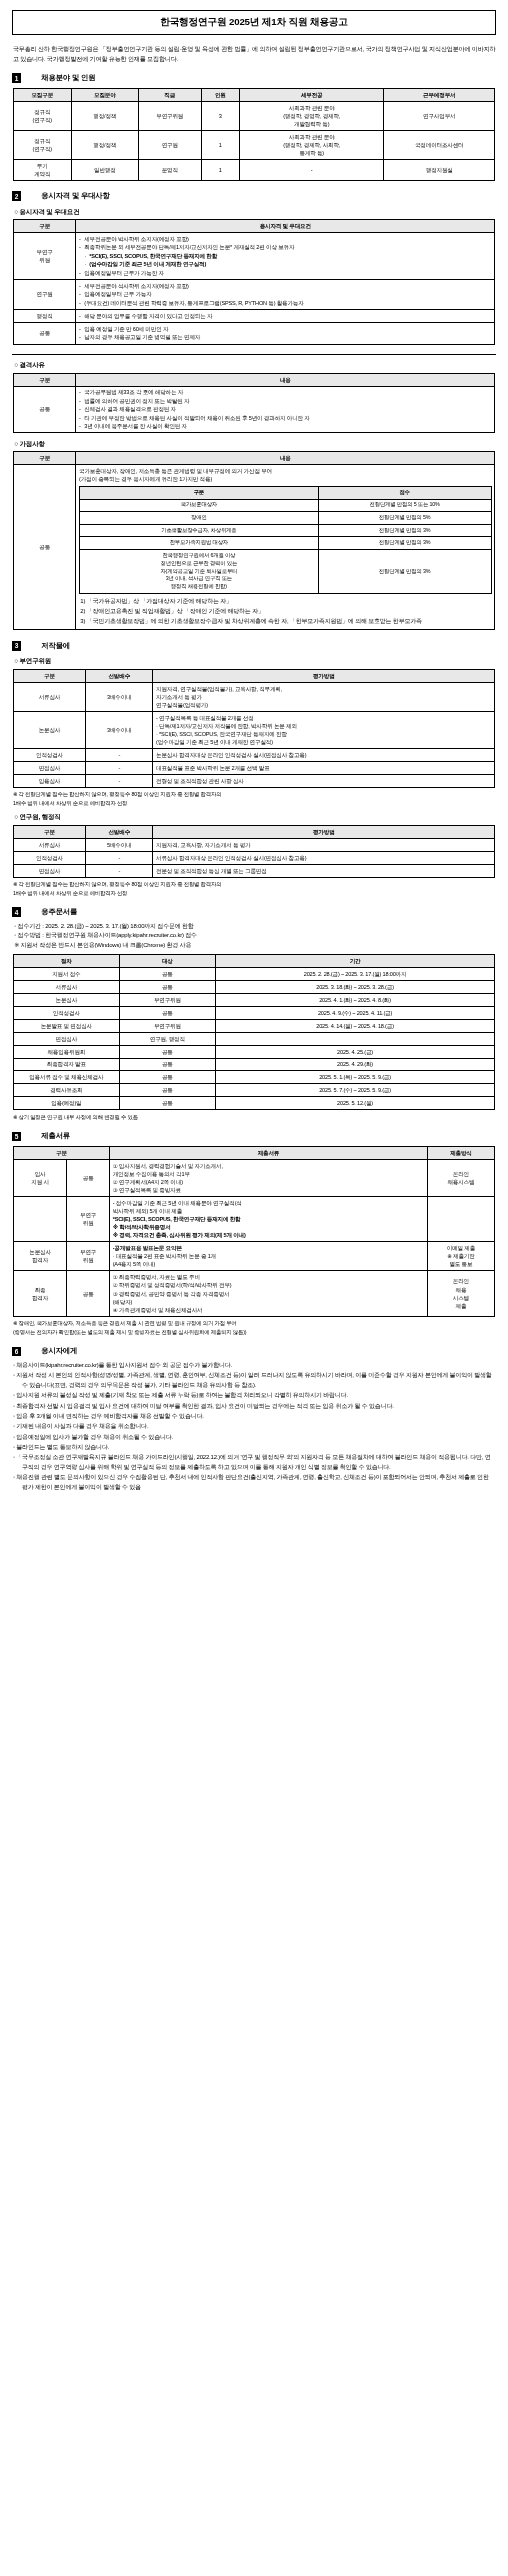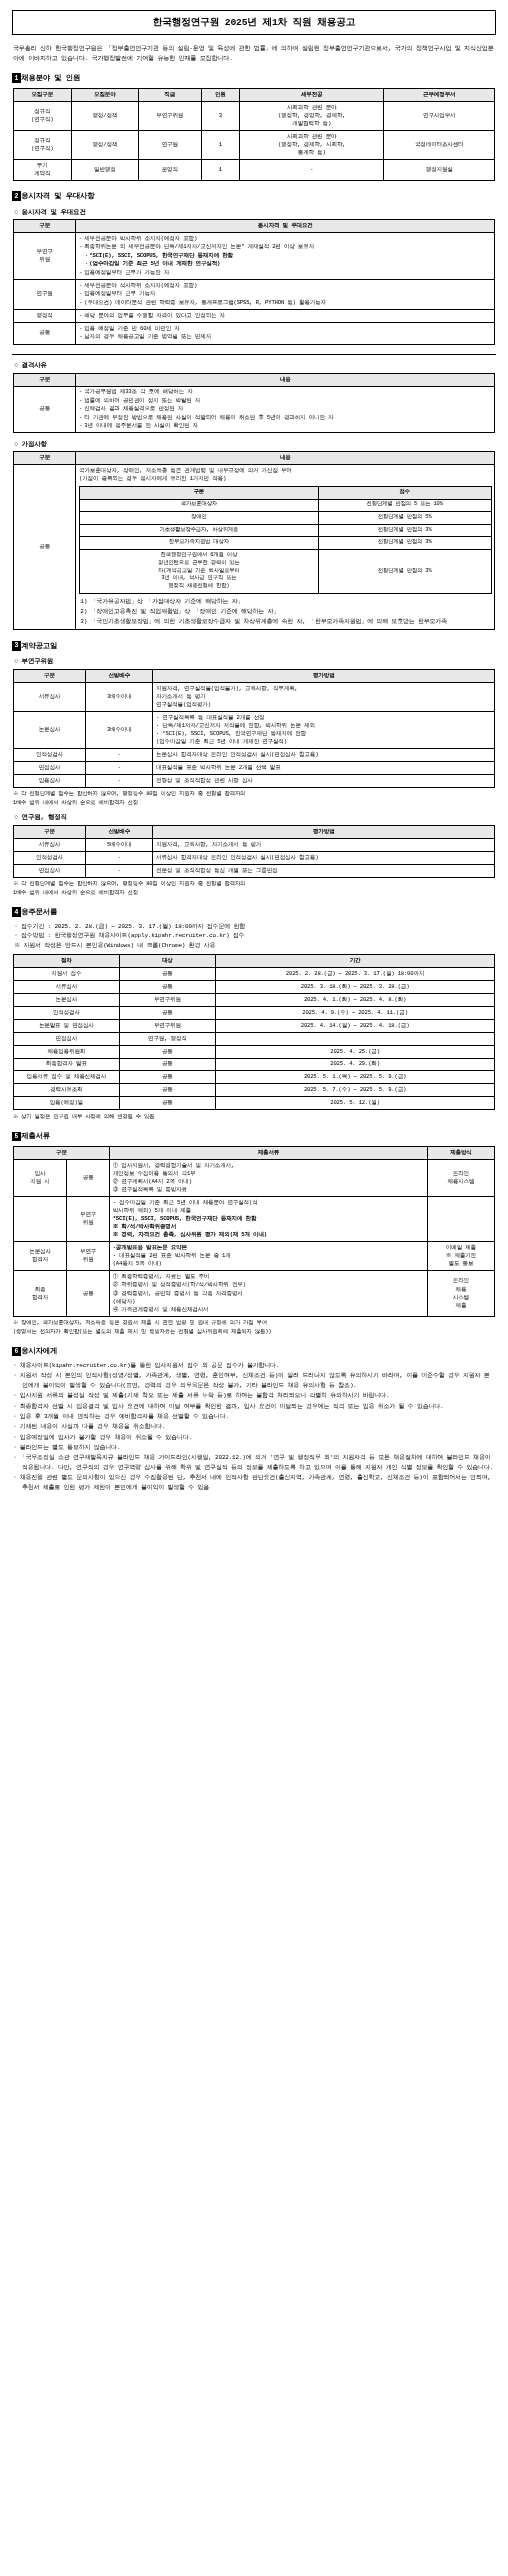--- a/index.html
+++ b/index.html
@@ -6,21 +6,20 @@
   body {
     margin: 0;
     background: #ffffff;
     font-family: "Liberation Sans", "DejaVu Sans", sans-serif;
     color: #000;
     width: 508px;
   }
   .page {
     width: 508px;
     padding: 6.5px 11.6px 19.4px 11.6px;
-    font-family: Liberation Mono, monospace;
   }
   
   .doc-title {
     border: 1.3px solid #000;
     text-align: center;
     font-size: 9.7px;
     font-weight: bold;
     padding: 4.5px 0 5.2px 0;
     margin: 3.9px 0 9px 0;
     letter-spacing: -0.2px;
@@ -28,21 +27,21 @@
   .intro {
     font-size: 6.1px;
     line-height: 1.55;
     margin: 0 0 9px 1.3px;
     letter-spacing: -0.2px;
   }
   
   .sec {
     display: flex;
     align-items: center;
-    gap: 0;
+    gap: 20px;
     margin: 10.3px 0 4.5px 0;
   }
   .sec .num {
     width: 9.7px; height: 9.7px;
     background: #000; color: #fff;
     font-size: 6.5px; font-weight: bold;
     display: flex; align-items: center; justify-content: center;
   }
   .sec .txt { font-size: 7.4px; font-weight: bold; letter-spacing: -0.2px; }
   .subsec {
@@ -315,21 +314,21 @@
                 <span class="item">3) 「국민기초생활보장법」에 의한 기초생활보장수급자 및 차상위계층에 속한 자, 「한부모가족지원법」에 의해 보호받는 한부모가족</span>
               </div>
           </td>
         </tr>
       </tbody>
     </table>
   </div>
 
   <div class="sec">
     <span class="num">3</span>
-    <span class="txt">계약공고일</span>
+    <span class="txt">저작물에</span>
   </div>
   <div class="subsec">부연구위원</div>
   <div class="tbl-wrap">
     <table class="grid">
       <thead>
         <tr>
           <th style="width:15%">구분</th>
           <th style="width:14%">선발배수</th>
           <th>평가방법</th>
         </tr>

